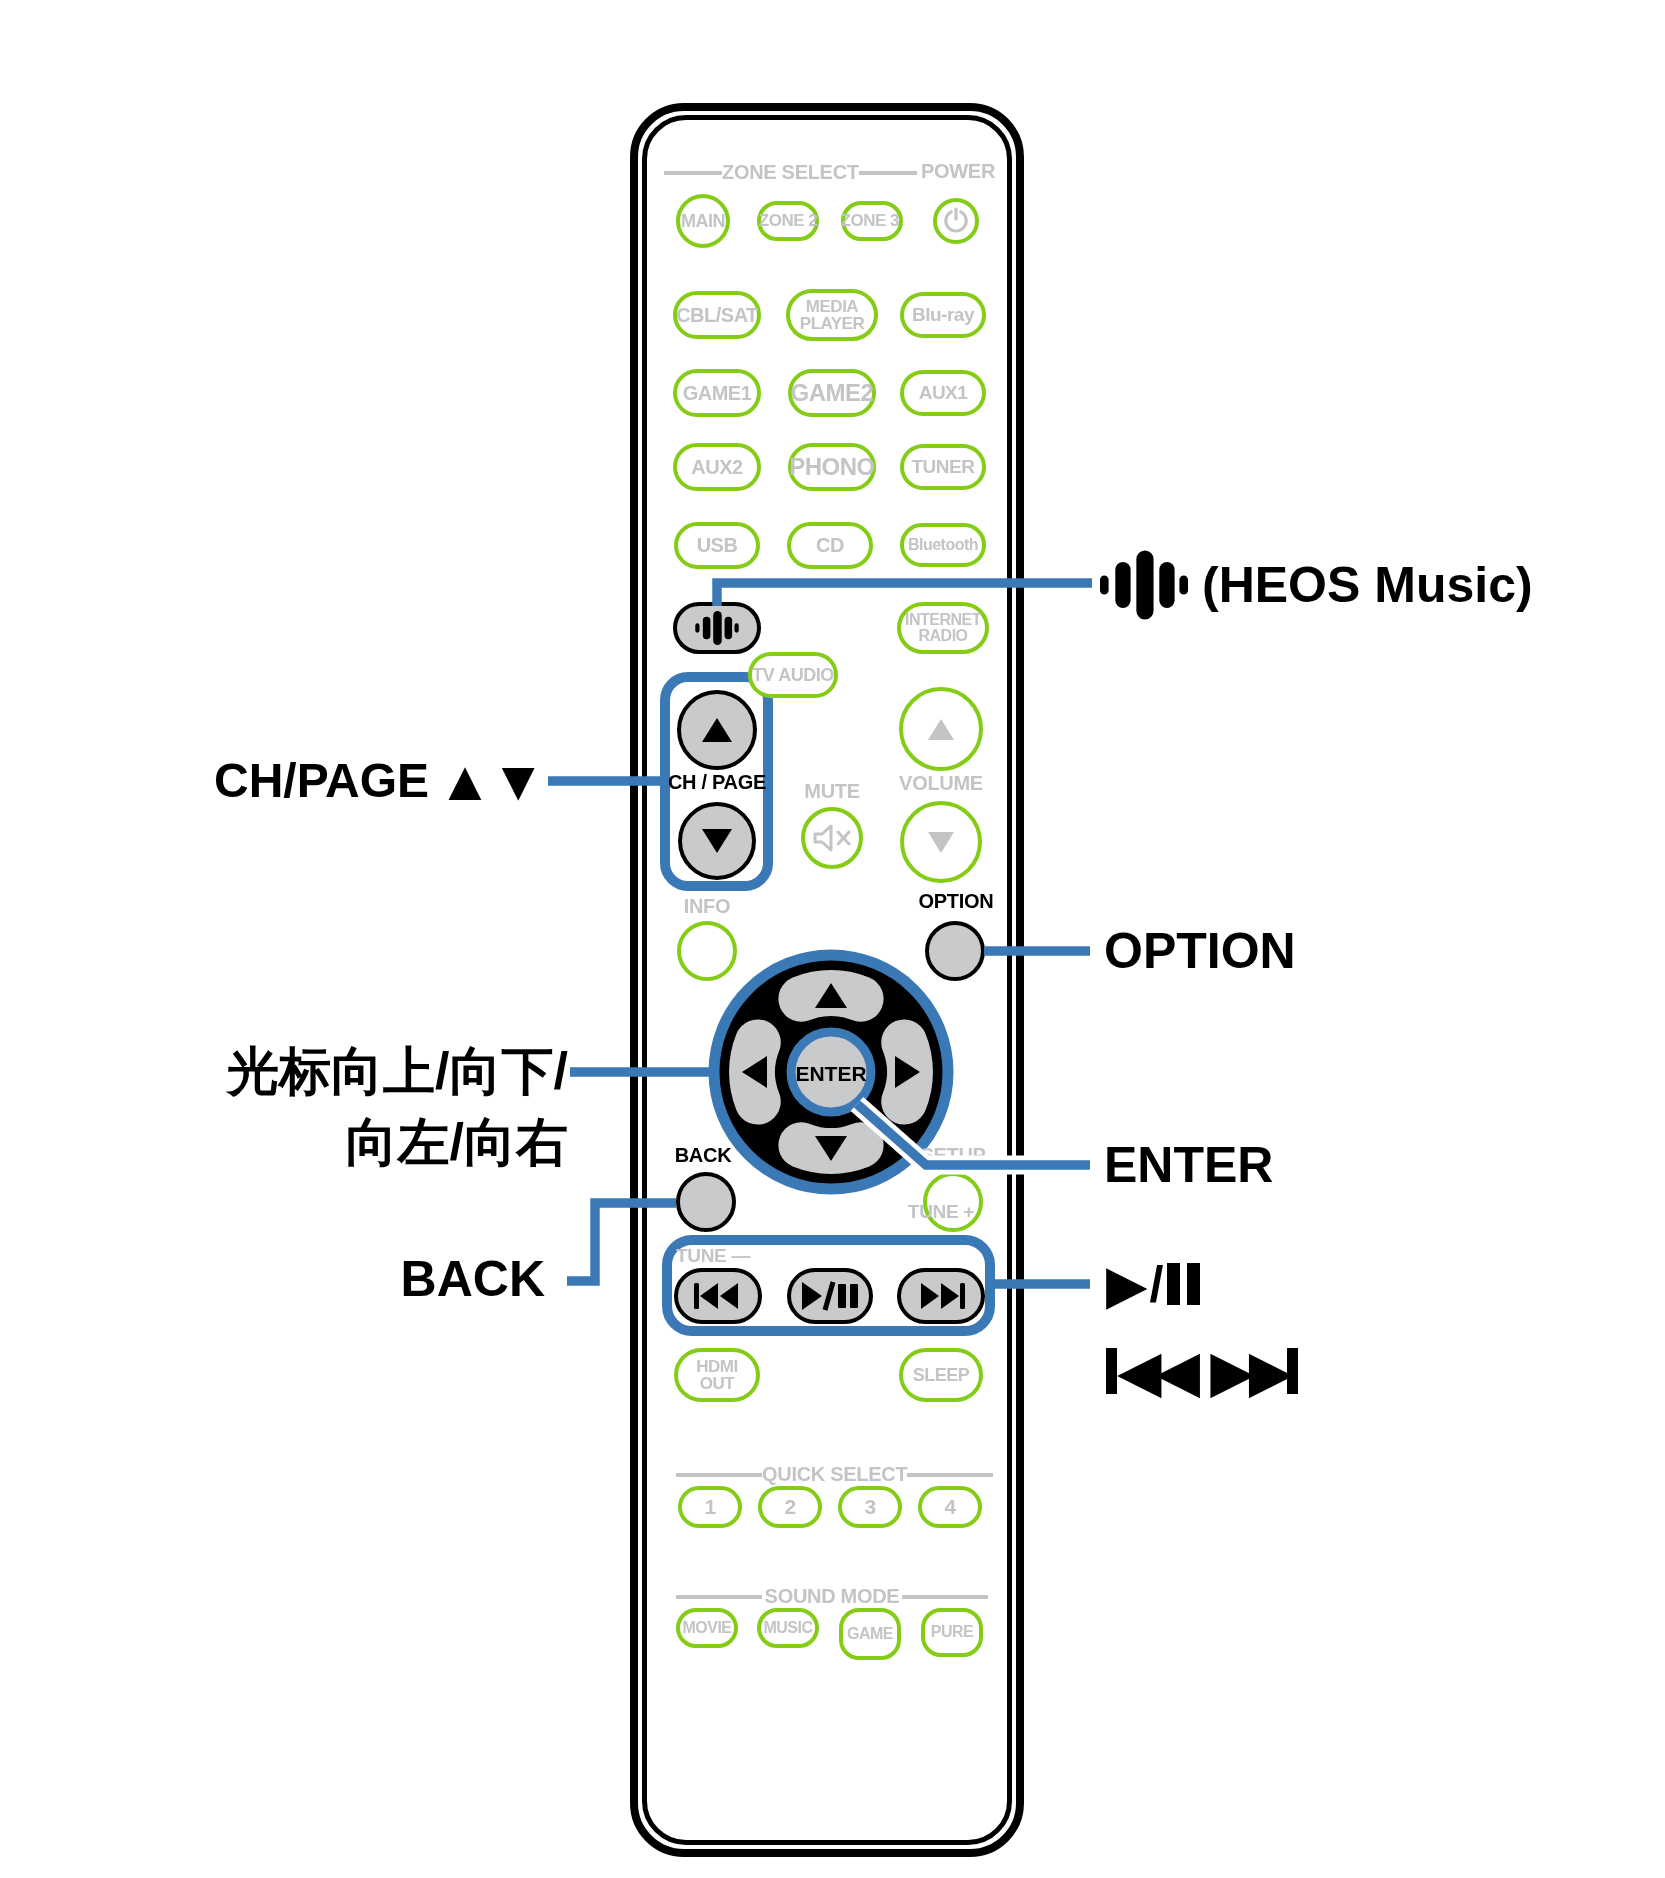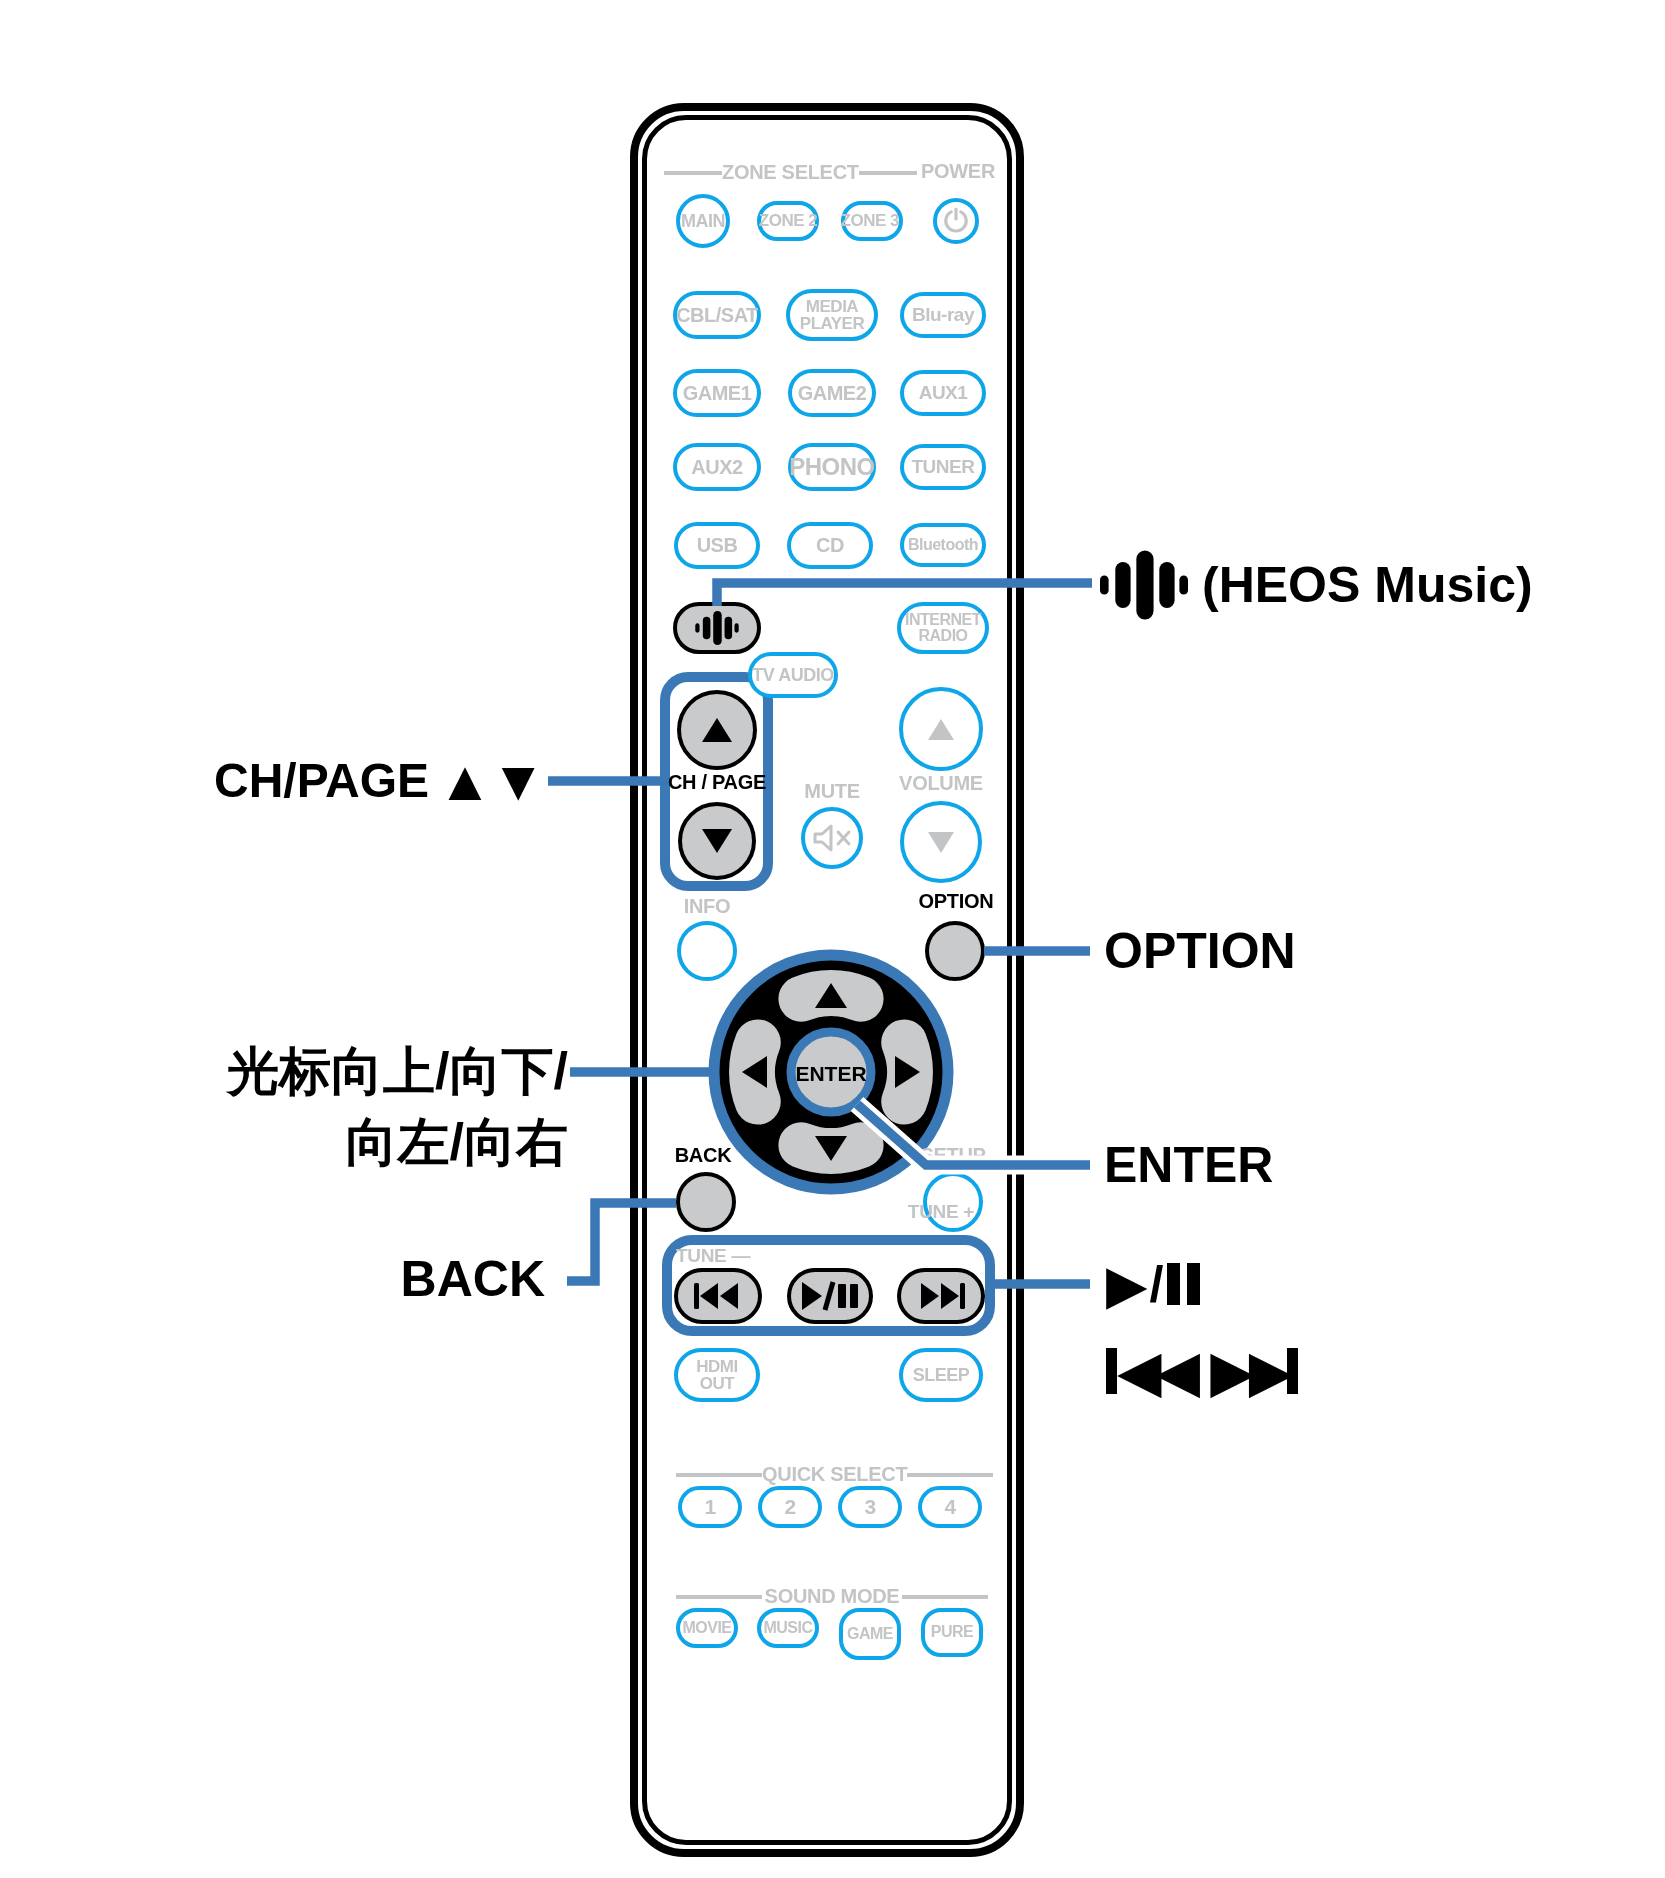--- a/index.html
+++ b/index.html
@@ -8,21 +8,21 @@
 
   
   .remote-outer{position:absolute;left:630px;top:103px;width:394px;height:1754px;
     border:8px solid #000;border-radius:54px;box-sizing:border-box;background:#fff;z-index:1;}
   .remote-inner{position:absolute;left:4px;top:4px;right:4px;bottom:4px;
     border:5px solid #000;border-radius:44px;}
 
   
   .btn{position:absolute;display:flex;flex-direction:column;align-items:center;justify-content:center;
     background:#fff;box-sizing:border-box;z-index:3;}
-  .btn.g{border:4px solid #0ea5e9;color:#C3C4C6;}
+  .btn.g{border:4px solid #84cc16;color:#C3C4C6;}
   .btn.h{border:4px solid #000;background:#C9CACC;color:#000;}
   .btn span{font-weight:bold;letter-spacing:-0.5px;line-height:1.02;white-space:nowrap;}
 
   
   .lbl{position:absolute;transform:translate(-50%,-50%);font-weight:bold;white-space:nowrap;z-index:3;letter-spacing:-0.3px;}
   .lbl.g{color:#C3C4C6;}
   .lbl.k{color:#000;}
 
   
   .hdr{position:absolute;display:flex;align-items:center;justify-content:space-between;
@@ -163,21 +163,21 @@
       <span style="font-size: 17px;">MEDIA</span>
       <span style="font-size: 17px;">PLAYER</span>
     </div>
     <div class="btn g" style="left: 900px; top: 292px; width: 86px; height: 46px; border-radius: 23px;">
       <span style="font-size: 19px;">Blu-ray</span>
     </div>
     <div class="btn g" style="left: 673px; top: 369px; width: 88px; height: 48px; border-radius: 24px;">
       <span style="font-size: 20px;">GAME1</span>
     </div>
     <div class="btn g" style="left: 788px; top: 369px; width: 88px; height: 48px; border-radius: 24px;">
-      <span style="font-size: 20px;">GAME2</span>
+      <span style="font-size: 24px;">GAME2</span>
     </div>
     <div class="btn g" style="left: 900px; top: 370px; width: 86px; height: 46px; border-radius: 23px;">
       <span style="font-size: 19px;">AUX1</span>
     </div>
     <div class="btn g" style="left: 673px; top: 443px; width: 88px; height: 48px; border-radius: 24px;">
       <span style="font-size: 20px;">AUX2</span>
     </div>
     <div class="btn g" style="left: 788px; top: 443px; width: 88px; height: 48px; border-radius: 24px;">
       <span style="font-size: 24px;">PHONO</span>
     </div>

